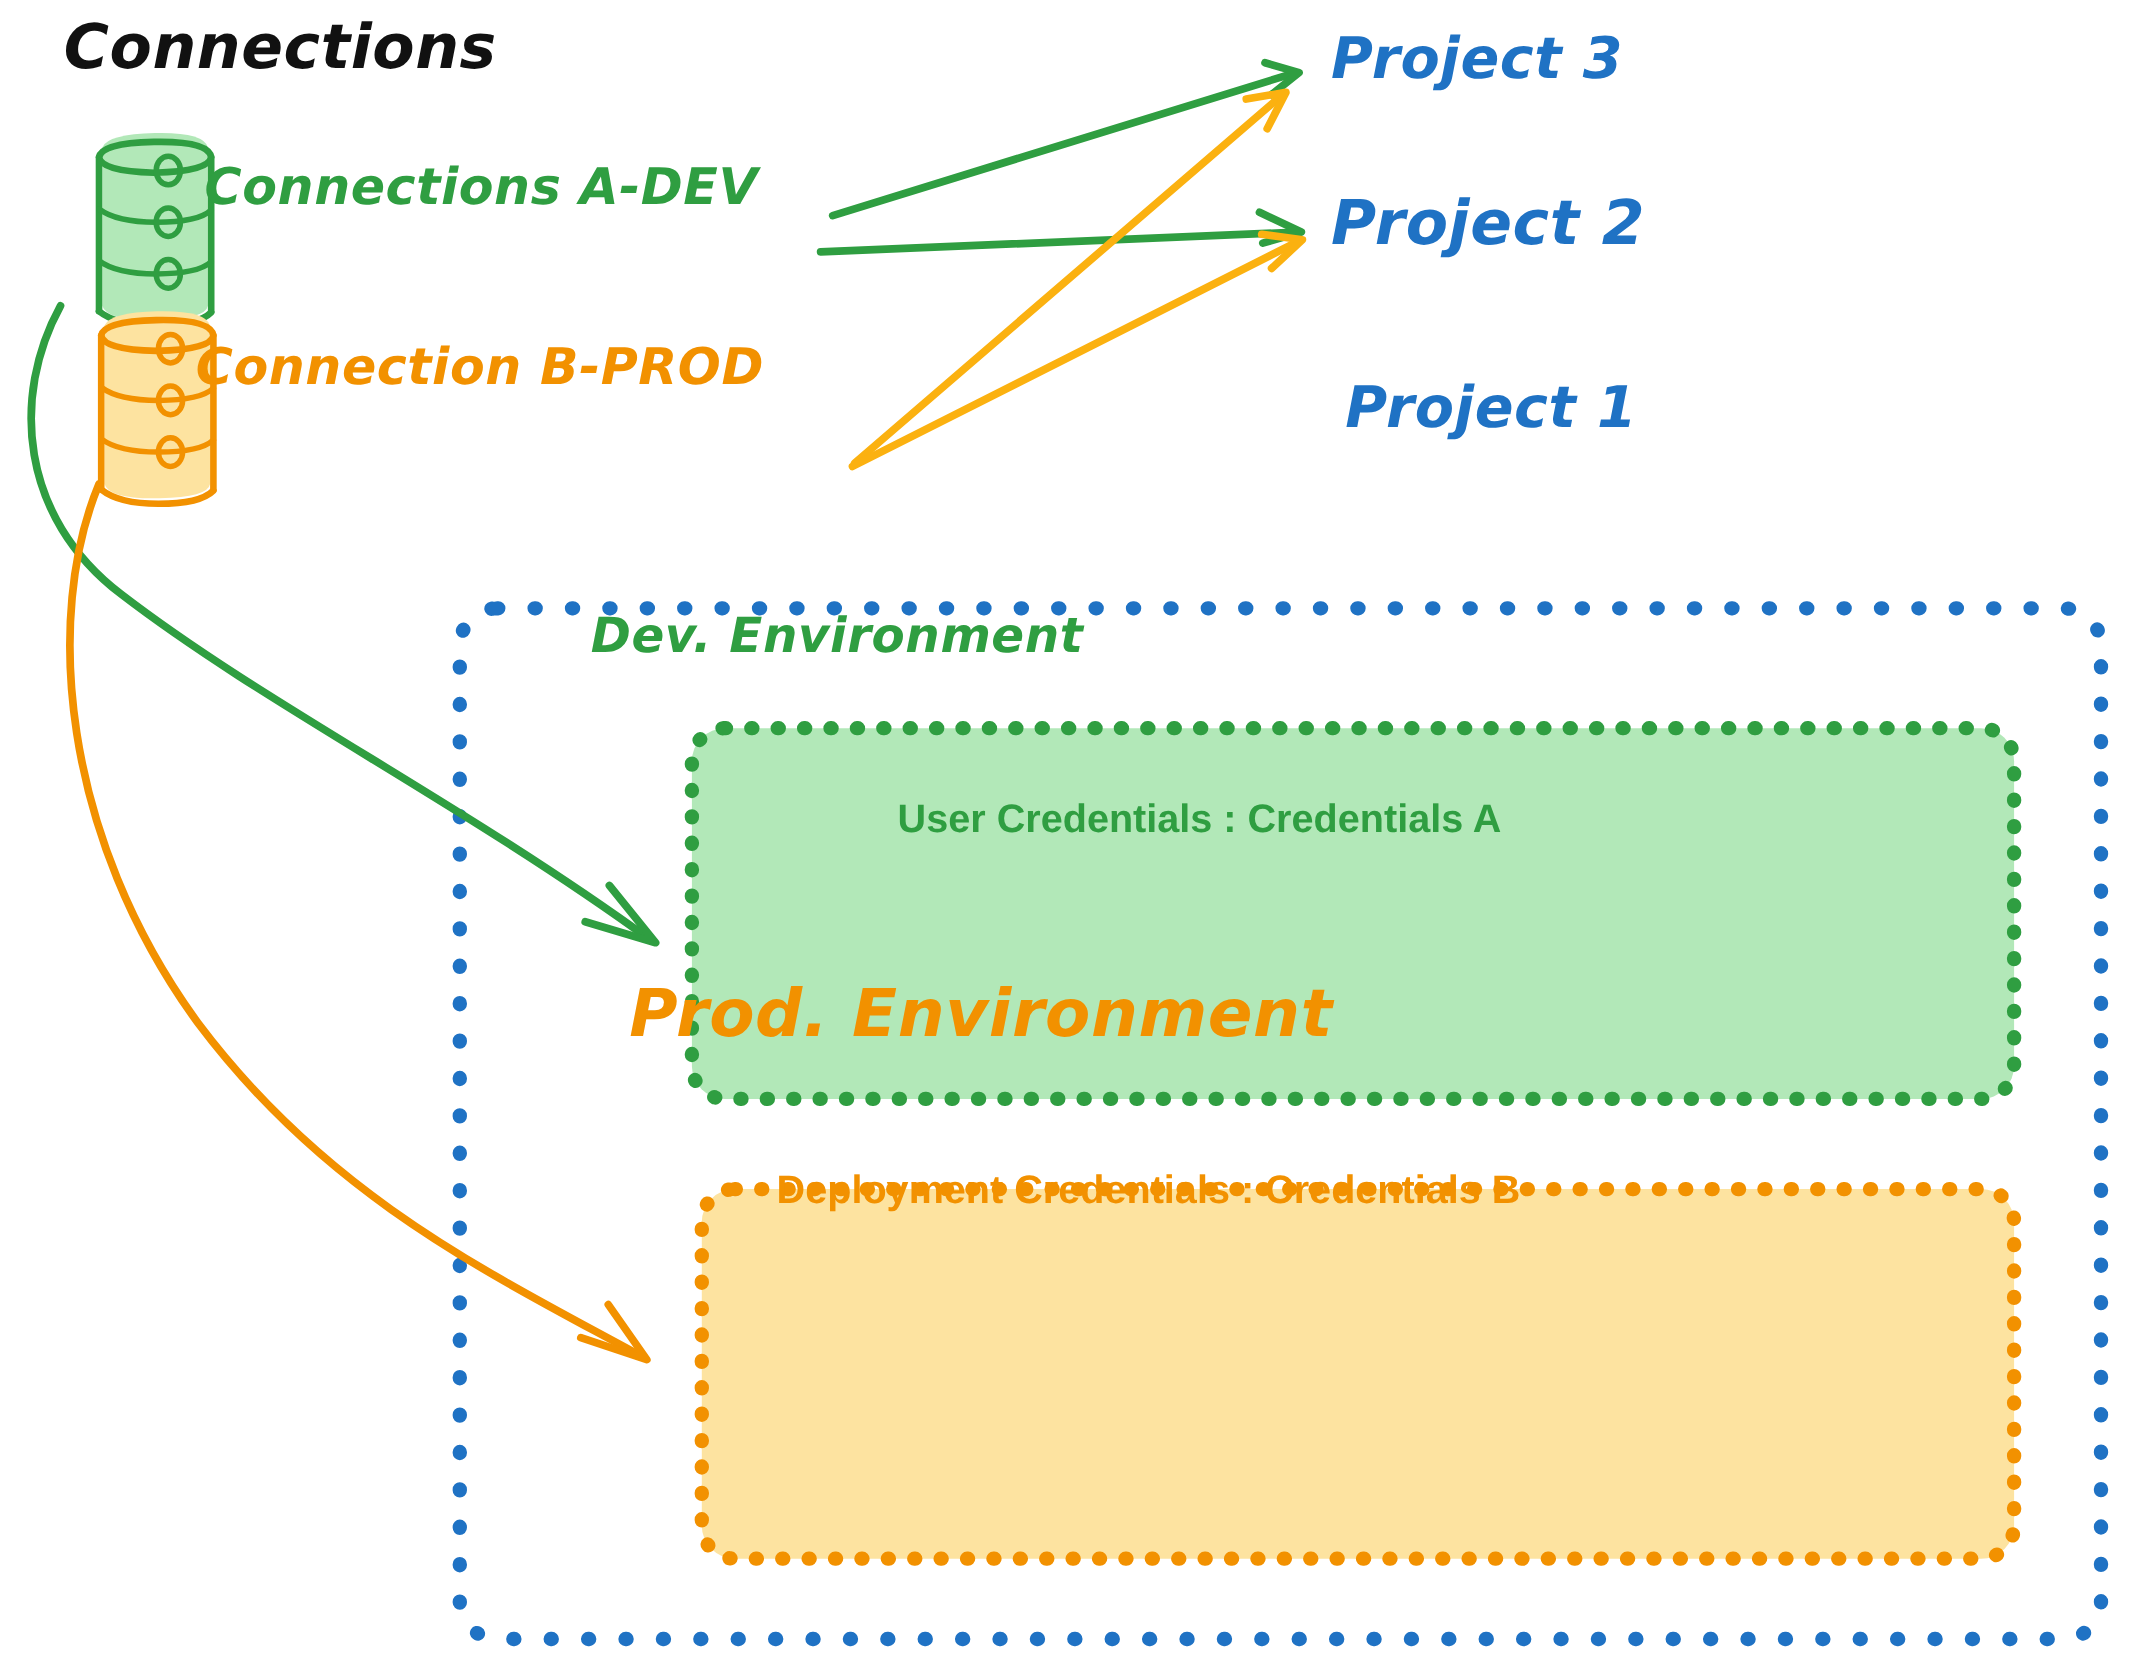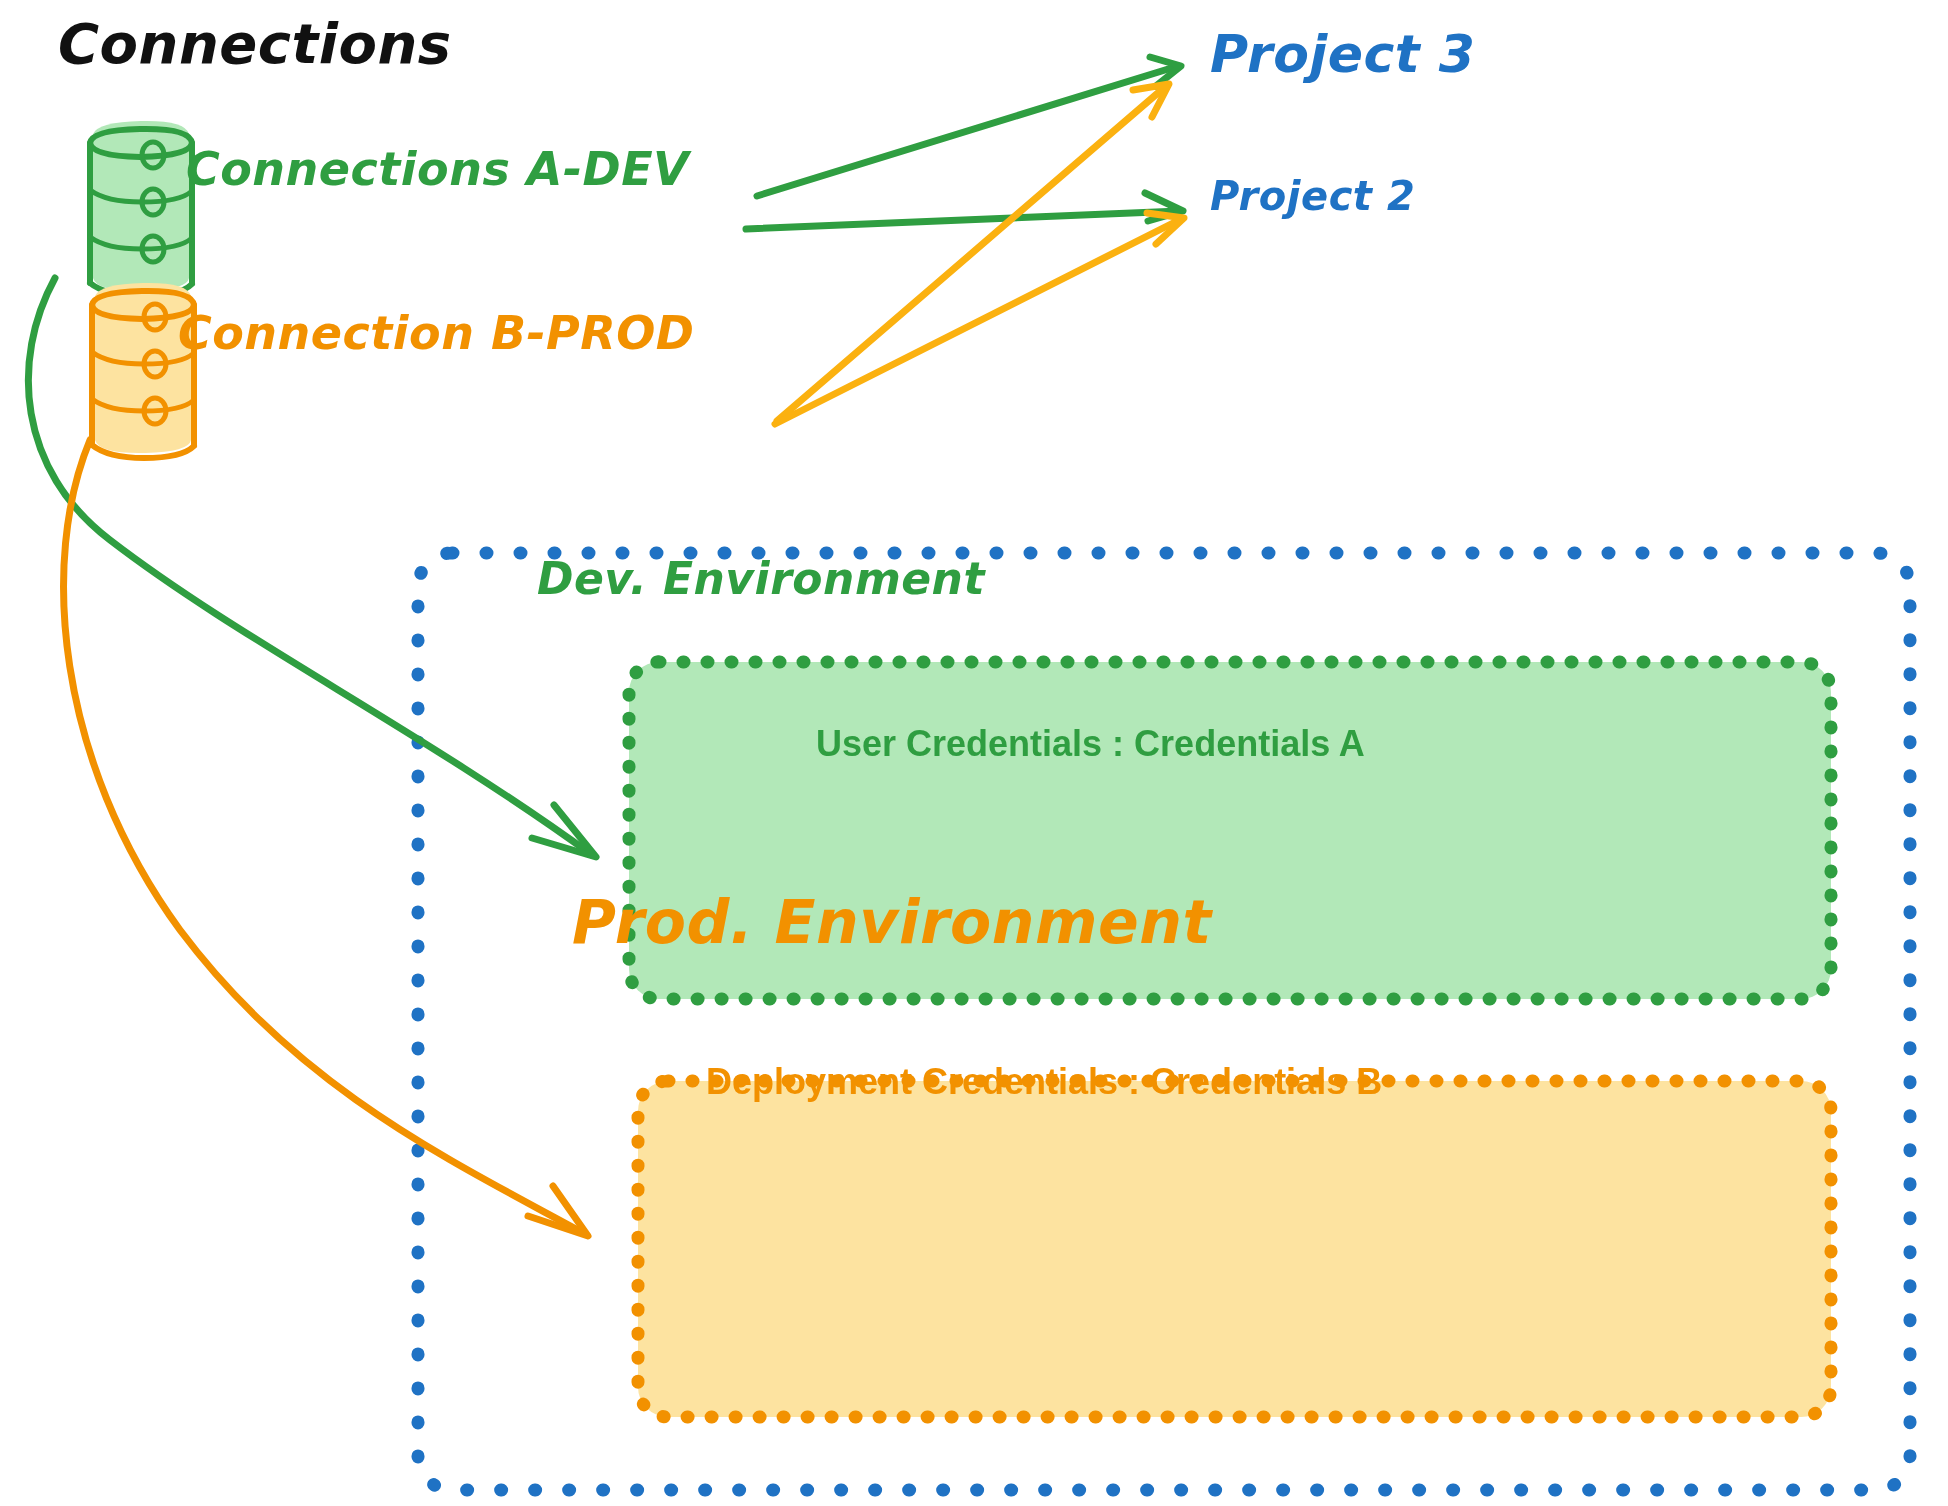--- a/index.html
+++ b/index.html
@@ -8,21 +8,21 @@
   #stage{position:relative;width:1948px;height:1506px;background:#fff;}
   svg.layer{position:absolute;left:0;top:0;width:1948px;height:1506px;}
   .lbl{position:absolute;white-space:nowrap;line-height:1;}
   .hand{font-family:"DejaVu Sans",sans-serif;font-style:italic;font-weight:700;
         letter-spacing:.5px;}
   .mono{font-family:Liberation Sans, sans-serif;font-weight:700;}
   #title{left:58px;top:16px;font-size:56px;color:#111111;}
   #connA{left:186px;top:146px;font-size:46px;color:#2f9e41;}
   #connB{left:178px;top:310px;font-size:46px;color:#f29100;}
   #proj3{left:1210px;top:28px;font-size:52px;color:#1f72c4;}
-  #proj2{left:1210px;top:176px;font-size:40px;color:#1f72c4;}
+  #proj2{left:1210px;top:176px;font-size:56px;color:#1f72c4;}
   #proj1{left:1223px;top:345px;font-size:52px;color:#1f72c4;}
   #devTitle{left:537px;top:557px;font-size:44px;color:#2f9e41;}
   #prodTitle{left:572px;top:892px;font-size:60px;color:#f29100;}
   #devCred{left:816px;top:726px;font-size:36px;color:#2f9e41;}
   #prodCred{left:706px;top:1064px;font-size:36px;color:#f29100;}
 </style>
 </head>
 <body>
 
 <div id="stage">
@@ -93,20 +93,21 @@
   <div class="lbl hand" id="title">Connections</div>
 
   <div class="lbl hand" id="connA">Connections A-DEV</div>
 
   <div class="lbl hand" id="connB">Connection B-PROD</div>
 
   <div class="lbl hand" id="proj3">Project 3</div>
 
   <div class="lbl hand" id="proj2">Project 2</div>
 
+  <div class="lbl hand" id="proj1">Project 1</div>
 
   <div class="lbl hand" id="devTitle">Dev. Environment</div>
 
   <div class="lbl mono" id="devCred">User Credentials : Credentials A</div>
 
   <div class="lbl hand" id="prodTitle">Prod. Environment</div>
 
   <div class="lbl mono" id="prodCred">Deployment Credentials : Credentials B</div>
 
 </div>

